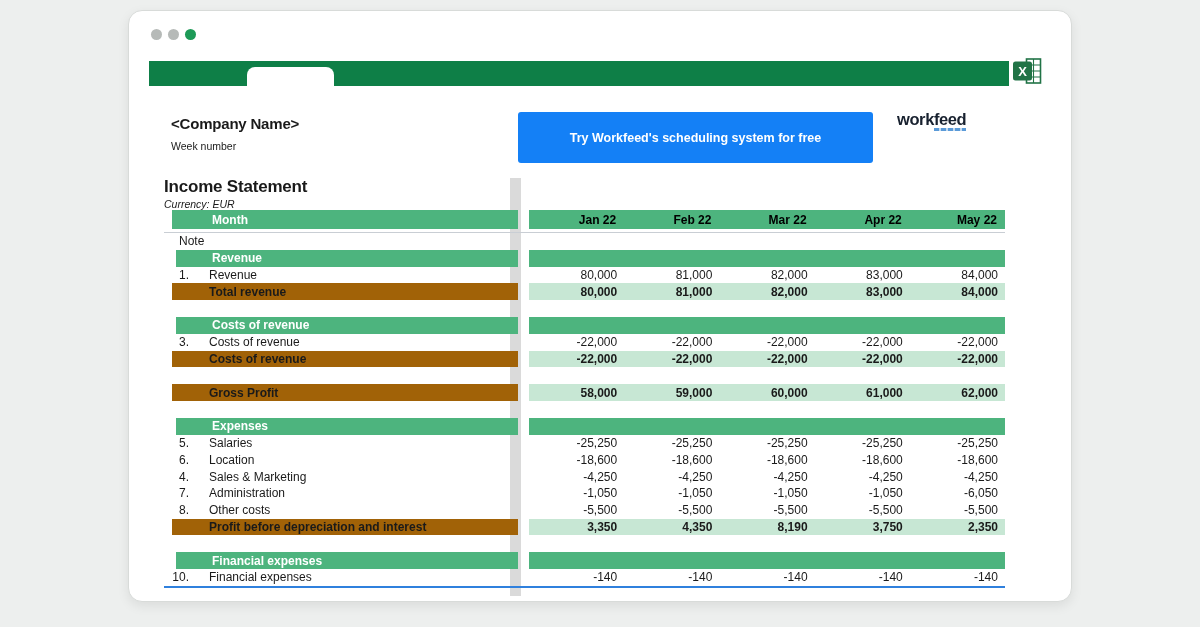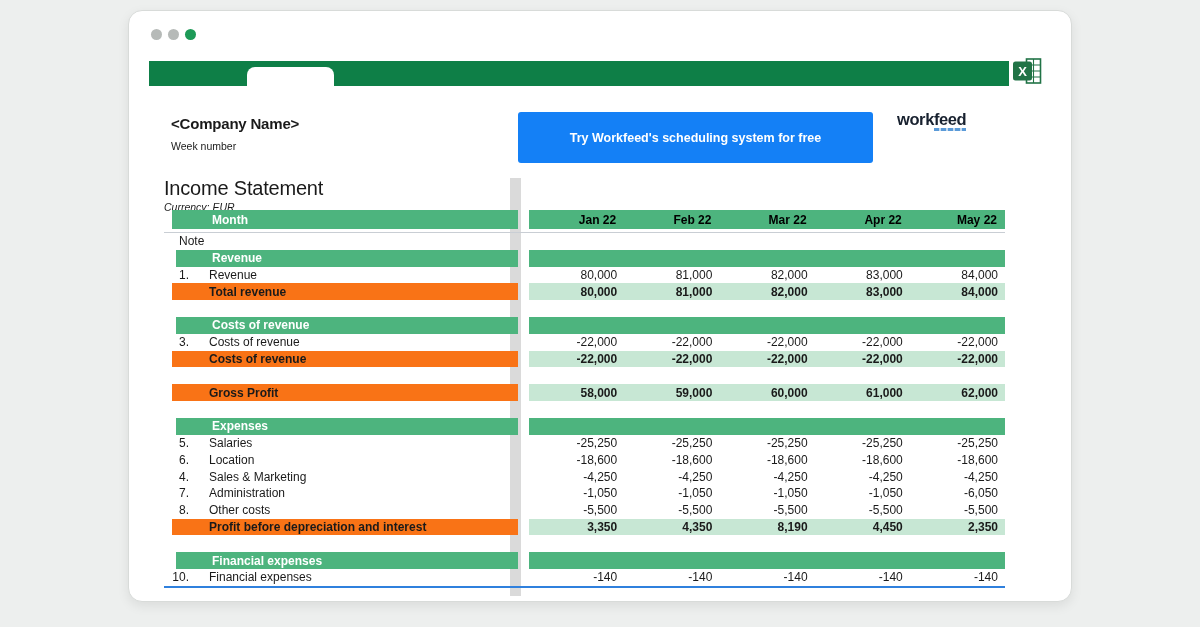--- a/index.html
+++ b/index.html
@@ -40,21 +40,21 @@
   }
 
   .logo { position:absolute; left:768px; top:99px; font-size:16.5px; font-weight:bold; color:#18212f; letter-spacing:-0.4px; cursor:pointer; }
   .logo .feed {
     background:repeating-linear-gradient(90deg,#5a9ad8 0 5px, rgba(90,154,216,0.35) 5px 7px) bottom / 100% 3px no-repeat;
     padding-bottom:3px;
   }
 
   
   .sheet-title { position:absolute; left:35px; top:166px; }
-  .sheet-title h1 { font-size:20px; font-weight:normal; letter-spacing:-0.2px; }
+  .sheet-title h1 { font-size:17px; font-weight:bold; letter-spacing:-0.2px; }
   .sheet-title .currency { font-size:10.5px; font-style:italic; margin-top:1px; }
 
   
   .vdivider { position:absolute; left:381px; top:167px; width:11px; height:418px; background:#dadada; }
 
   
   .table { position:absolute; left:35px; top:199px; width:841px; }
   .row { display:grid; grid-template-columns:24px 322px 11px repeat(5,1fr); height:16.8px; align-items:stretch; font-size:12px;padding-left:8px; }
   .row > div { display:flex; align-items:center; }
 
@@ -66,21 +66,21 @@
 
   .row.note .cell-note { grid-column:1/3; padding-left:7px; }
 
   .row.section .seg-left { grid-column:1/3; background:#4db47e; color:#fff; font-weight:bold; padding-left:36px; margin-left:4px; }
   .row.section .seg-right { grid-column:4/-1; background:#4db47e; }
 
   .cell-num { grid-column:1; justify-content:flex-end; padding-right:7px; }
   .cell-label { grid-column:2; padding-left:13px; }
   .cell-val { justify-content:flex-end; padding-right:7px; font-variant-numeric:tabular-nums; }
 
-  .row.total .cell-total-label { grid-column:1/3; background:#f97316; font-weight:bold; padding-left:37px; }
+  .row.total .cell-total-label { grid-column:1/3; background:#a16207; font-weight:bold; padding-left:37px; }
   .row.total .cell-val { background:#c7e7d4; font-weight:bold; }
 
   .blue-line { height:2px; background:#2f80dd; margin-top:0px; }
 </style>
 </head>
 <body>
 
 <div class="page">
   <div class="window">
 
@@ -249,21 +249,21 @@
             <div class="cell-val">-5,500</div>
             <div class="cell-val">-5,500</div>
             <div class="cell-val">-5,500</div>
           </div>
           <div class="row total">
             <div class="cell-total-label">Profit before depreciation and interest</div>
             <div class="seg-div"></div>
             <div class="cell-val">3,350</div>
             <div class="cell-val">4,350</div>
             <div class="cell-val">8,190</div>
-            <div class="cell-val">4,450</div>
+            <div class="cell-val">3,750</div>
             <div class="cell-val">2,350</div>
           </div>
           <div class="row spacer"></div>
           <div class="row section">
             <div class="seg-left">Financial expenses</div>
             <div class="seg-div"></div>
             <div class="seg-right"></div>
           </div>
           <div class="row data">
             <div class="cell-num">10.</div>

